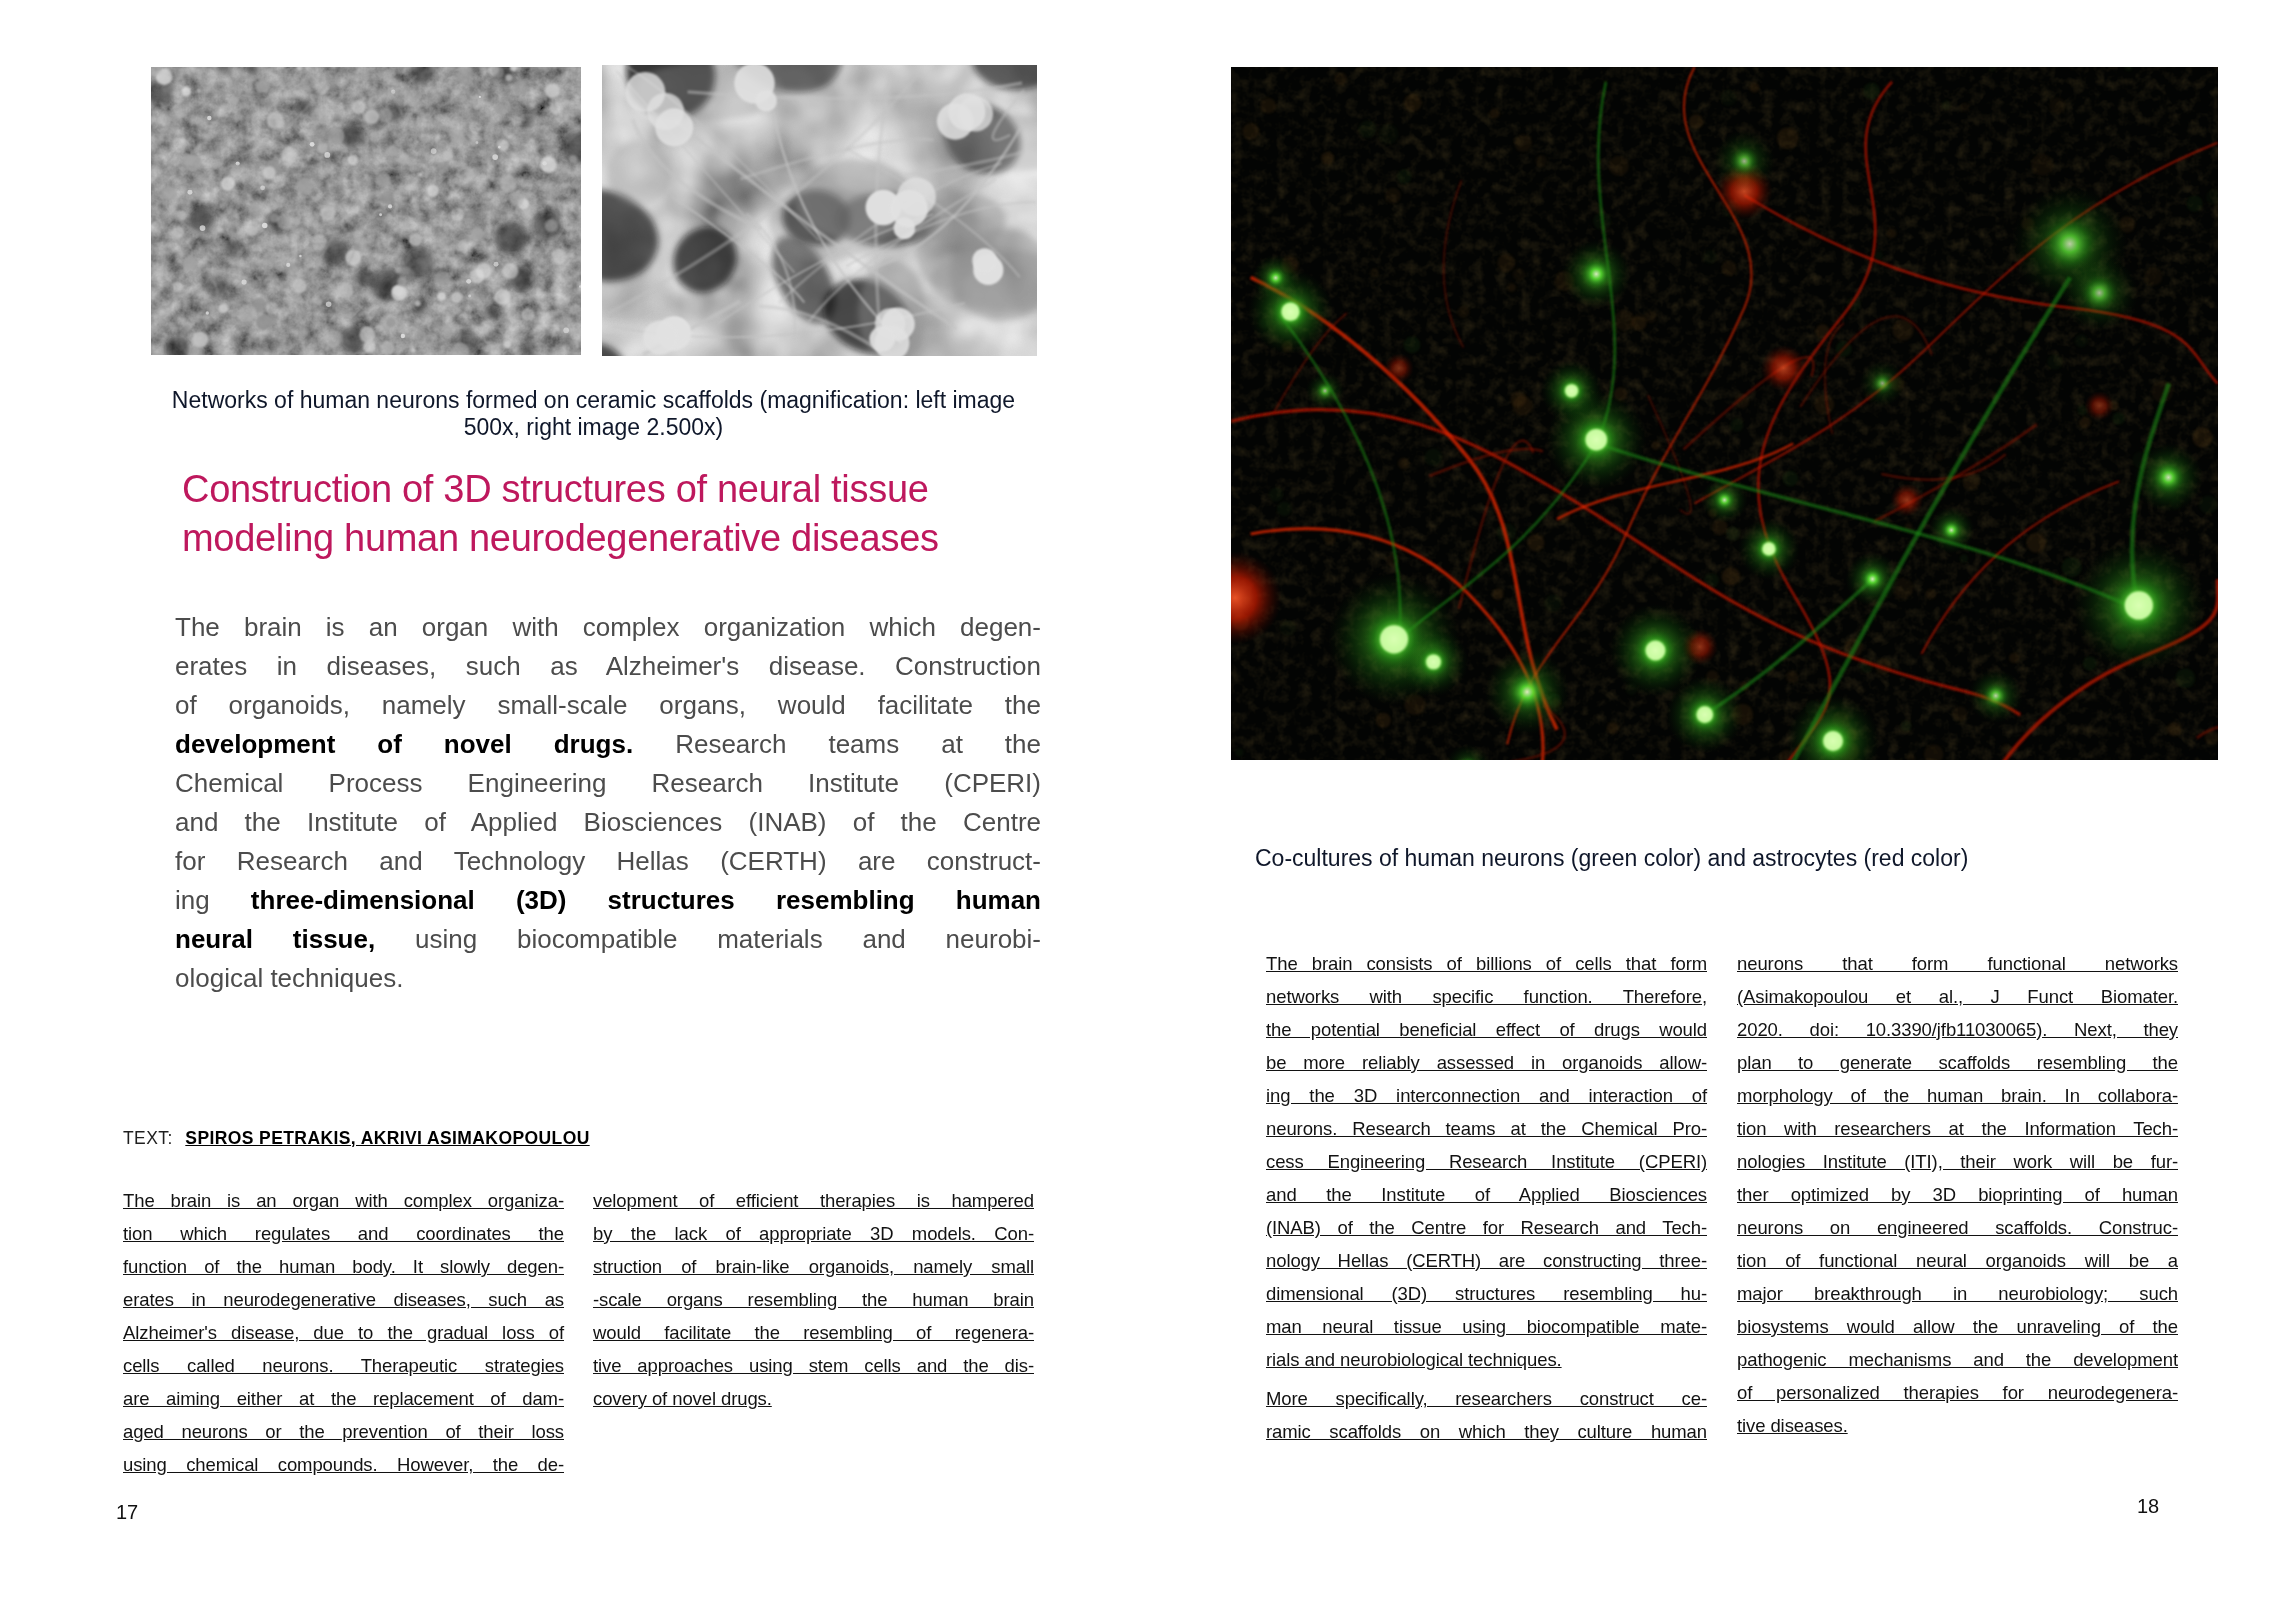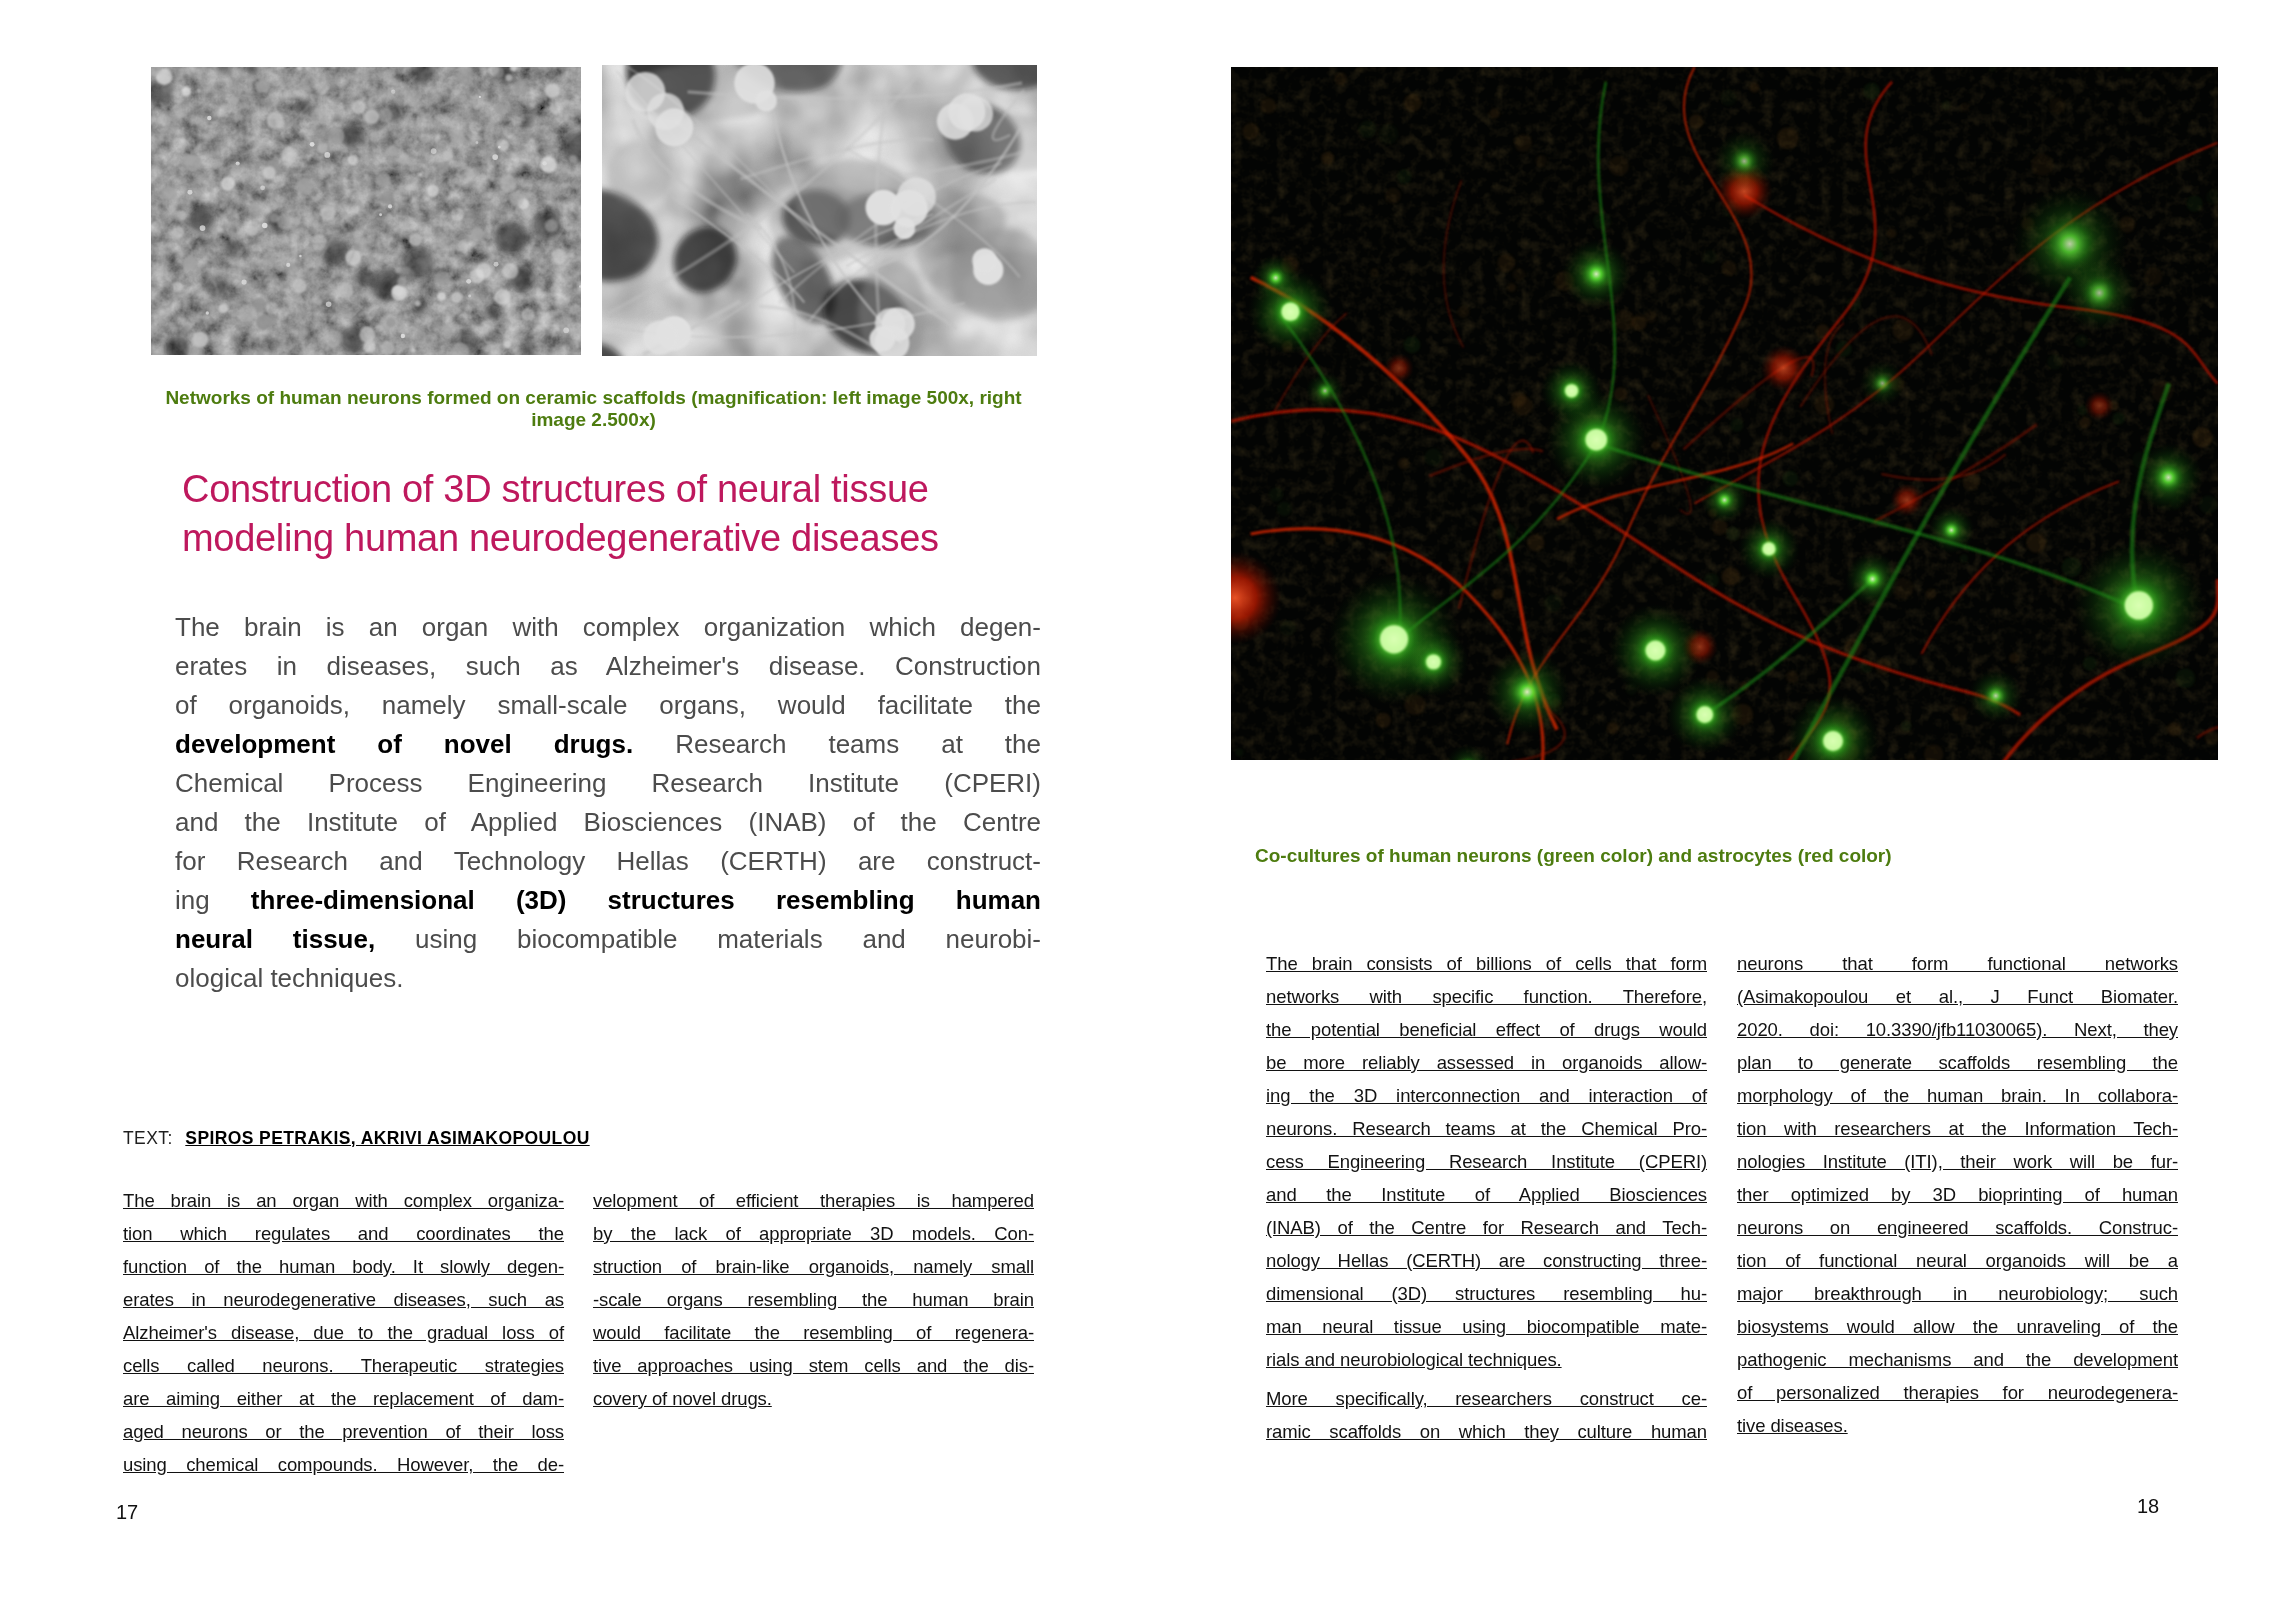--- a/index.html
+++ b/index.html
@@ -1,19 +1,19 @@
 <!DOCTYPE html>
 <html style="font-size:14.8px"><head>
 <meta charset="utf-8">
 <style>
   html,body{margin:0;padding:0;background:#ffffff;}
   body{width:2289px;height:1619px;position:relative;font-family:"Liberation Sans",sans-serif;color:#141414;overflow:hidden;}
   .abs{position:absolute;}
   .img-frame{position:absolute;overflow:hidden;background:#000;}
-  .caption{font-size:19px;color:#4d7c0f;font-weight:bold;}
+  .caption{font-size:23px;color:#0f172a;}
   .title{font-size:38px;line-height:49px;color:#be185d;font-weight:400;letter-spacing:-0.3px;}
   .intro{font-size:26px;line-height:39px;color:#4c4c4c;width:866px;}
   .intro b{color:#000;}
   .byline{font-size:17.5px;color:#1f1f1f;letter-spacing:0.4px;}
   .byline b{color:#000;}
   .body-col{font-size:18.5px;line-height:33px;color:#121212;width:441px;letter-spacing:-0.1px;text-decoration:underline;}
   .line{text-align:justify;}
   .jl{text-align-last:justify;}
   .para.mt{margin-top:6px;}
   .pageno{font-size:20px;color:#111;}

